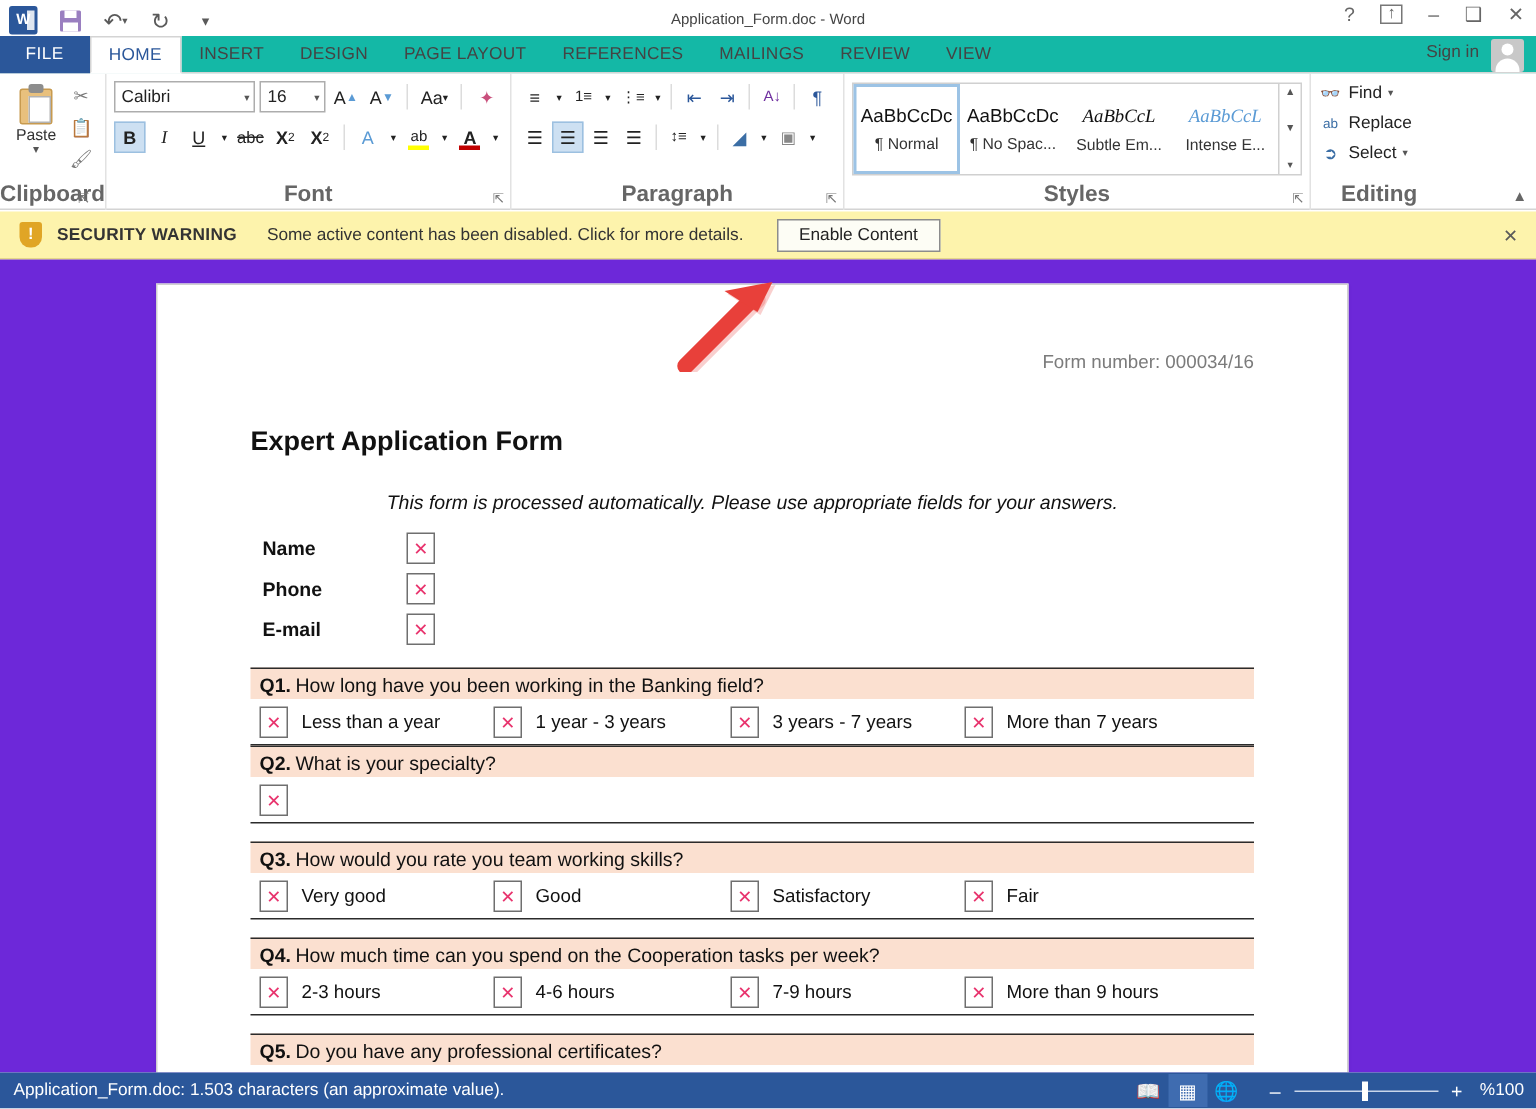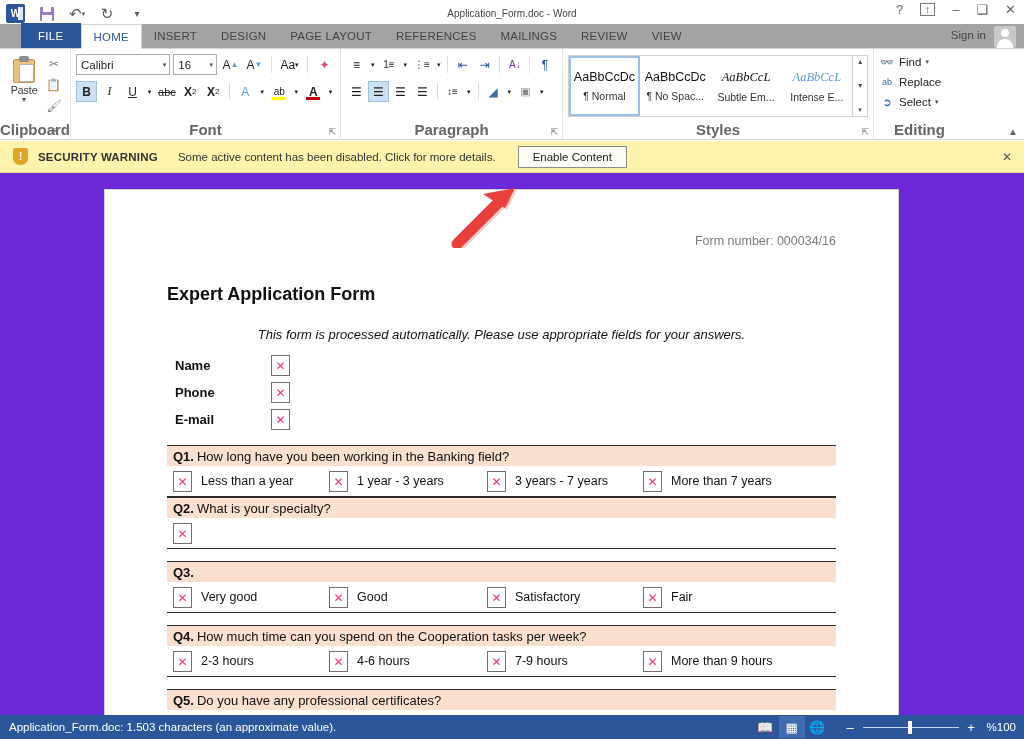--- a/index.html
+++ b/index.html
@@ -42,23 +42,22 @@
   }
   .win-ctrls {
     position: absolute; right: 8px; top: 2px; display: flex;
     align-items: center; gap: 17px; color: #666; font-size: 13px;
   }
   .win-ctrls div { cursor: default; }
 
   
   .ribbon-tabs {
     position: absolute; top: 24px; left: 0; width: 1024px; height: 25px;
-    display: flex; align-items: flex-end; background: #a3a3a3;
+    display: flex; align-items: center; background: #14b8a6;
     border-bottom: 1px solid #d4d4d4;
-    padding-left: 21px;
   }
   .tab-file {
     background: #2b579a; color: #fff; height: 25px; padding: 0 17px;
     display: flex; align-items: center; font-size: 11.5px; letter-spacing:.3px;
   }
   .tab {
     height: 25px; padding: 0 12px; display: flex; align-items: center;
     font-size: 11.5px; color: #444; letter-spacing: .2px;
   }
   .tab.active {
@@ -535,20 +534,21 @@
             <div class="q-opt">
               <span class="xbox">✕</span>
               <span class="olbl"></span>
             </div>
           </div>
         </div>
 
         <div class="q-block">
           <div class="q-head">
             <b>Q3.</b>
+            <span>How would you rate you team working skills?</span>
           </div>
           <div class="q-opts c4">
             <div class="q-opt">
               <span class="xbox">✕</span>
               <span class="olbl">Very good</span>
             </div>
             <div class="q-opt">
               <span class="xbox">✕</span>
               <span class="olbl">Good</span>
             </div>

